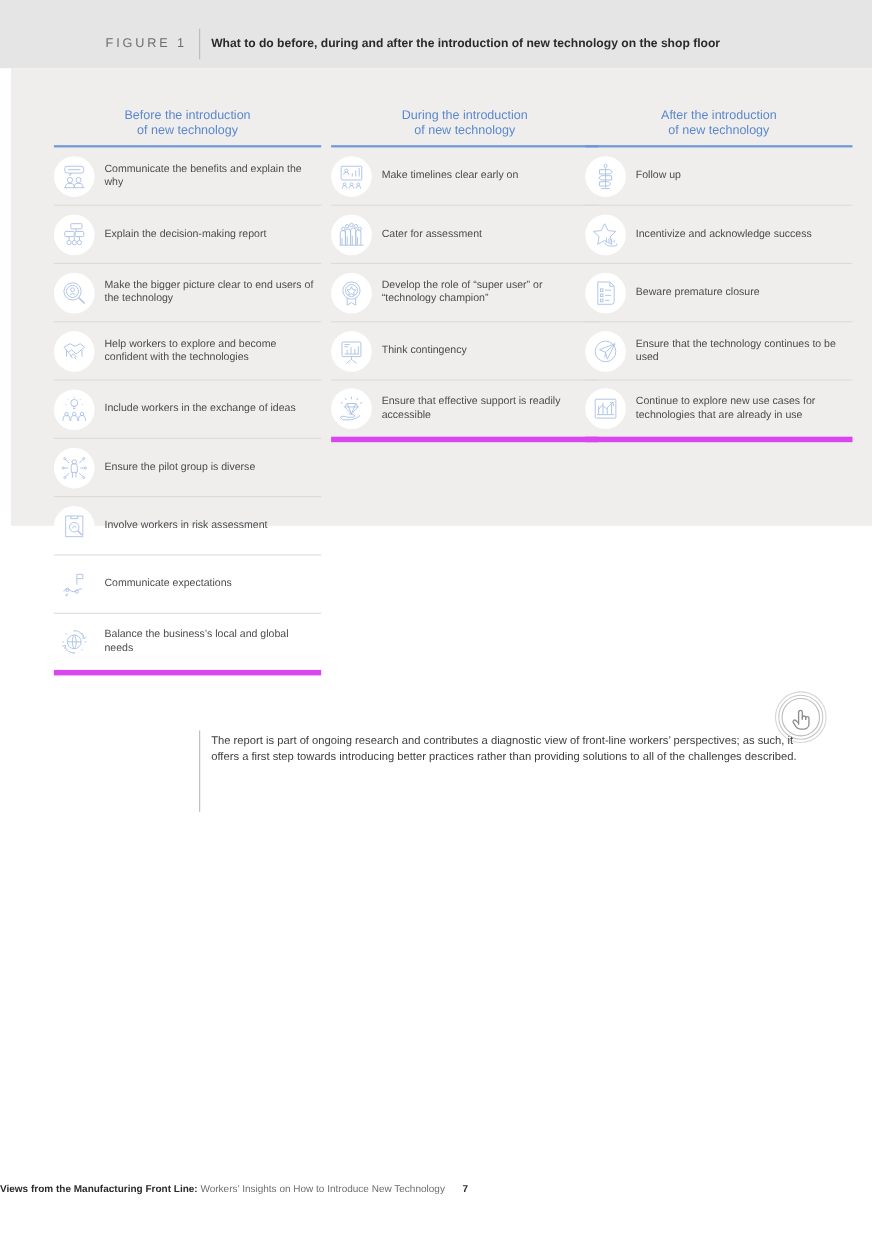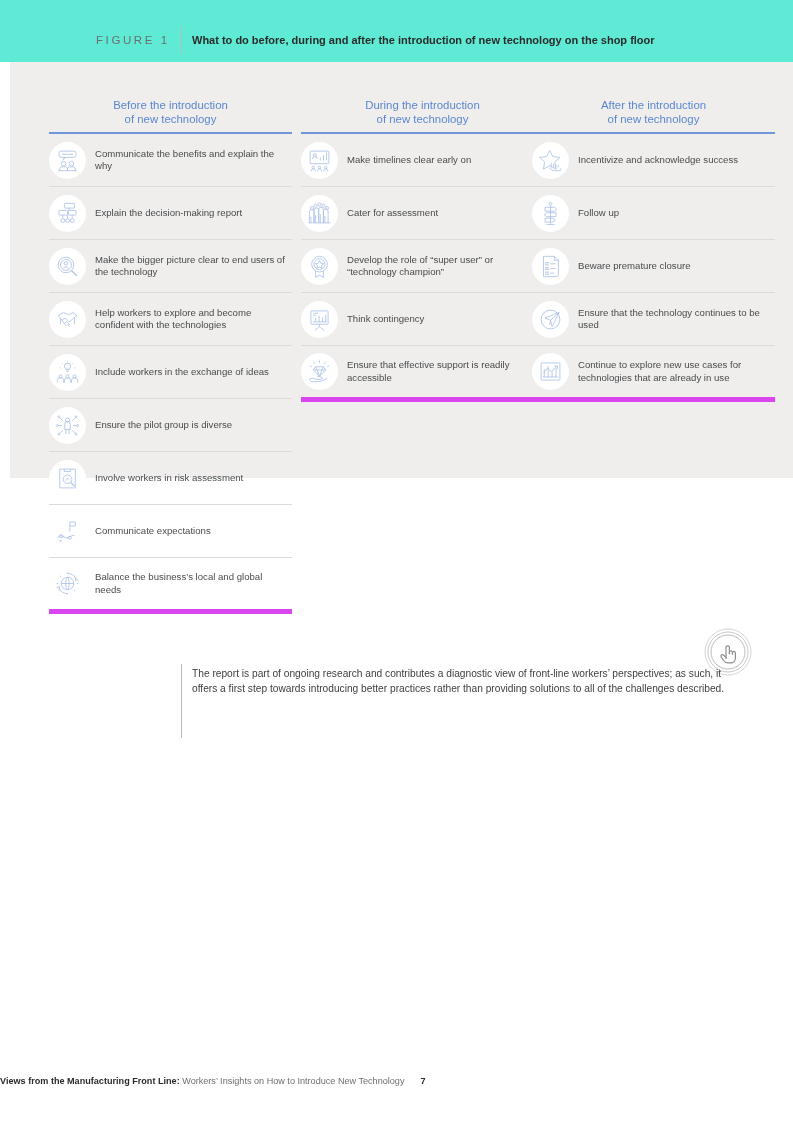--- a/index.html
+++ b/index.html
@@ -8,21 +8,21 @@
     background:#ffffff;
     font-family:"Liberation Sans", sans-serif;
     -webkit-font-smoothing:antialiased;
     position:relative;
     overflow:hidden;
   }
 
   
   .header{
     position:absolute; left:0; top:0; width:793px; height:62px;
-    background:#5eead4;
+    background:#e5e5e5;
   }
   .fig-label{
     position:absolute; left:96px; top:34px;
     font-size:11.5px; letter-spacing:2.6px; color:#6d6e71;
     font-weight:400; white-space:nowrap;
   }
   .fig-rule{
     position:absolute; left:181px; top:26px; width:1px; height:28px;
     background:#b9babc;
   }
@@ -338,40 +338,40 @@
       <div class="col-head">
         <div>After the introduction</div>
         <div>of new technology</div>
       </div>
       <div class="col-rule"></div>
       <div>
 
         <div class="row r1">
           <div class="row-icon">
             <svg width="25" height="25" viewBox="0 0 32 32" fill="none" stroke="#aec3e6" stroke-width="1.1">
-              <path d="M15 3l4 8 9 1-6.5 6 1.6 9-8.1-4.4L6.9 27l1.6-9L2 12l9-1z"></path>
-              <path d="M17 19v6M20 20v5M23 21v4M26 22v3"></path>
-              <path d="M15 25c1 3 4 4 7 4h5c2 0 3-1.5 2-3"></path>
-            </svg>
-          </div>
-          <div class="row-text">Incentivize and acknowledge success</div>
-        </div>
-
-        <div class="row r1">
-          <div class="row-icon">
-            <svg width="25" height="25" viewBox="0 0 32 32" fill="none" stroke="#aec3e6" stroke-width="1.1">
               <circle cx="16" cy="3.5" r="1.8"></circle>
               <path d="M16 5.5V29"></path>
               <path d="M9 8h12l3 2.5-3 2.5H9z"></path>
               <path d="M23 15H11l-3 2.5 3 2.5h12z"></path>
               <path d="M9 22h10l3 2.5-3 2.5H9z"></path>
               <line x1="11" y1="30" x2="21" y2="30"></line>
             </svg>
           </div>
           <div class="row-text">Follow up</div>
+        </div>
+
+        <div class="row r1">
+          <div class="row-icon">
+            <svg width="25" height="25" viewBox="0 0 32 32" fill="none" stroke="#aec3e6" stroke-width="1.1">
+              <path d="M15 3l4 8 9 1-6.5 6 1.6 9-8.1-4.4L6.9 27l1.6-9L2 12l9-1z"></path>
+              <path d="M17 19v6M20 20v5M23 21v4M26 22v3"></path>
+              <path d="M15 25c1 3 4 4 7 4h5c2 0 3-1.5 2-3"></path>
+            </svg>
+          </div>
+          <div class="row-text">Incentivize and acknowledge success</div>
         </div>
 
 
         <div class="row r1">
           <div class="row-icon">
             <svg width="25" height="25" viewBox="0 0 32 32" fill="none" stroke="#aec3e6" stroke-width="1.1">
               <path d="M7 3h14l5 5v18a3 3 0 01-3 3H7z"></path>
               <path d="M21 3v5h5"></path>
               <rect x="10" y="11" width="3" height="3"></rect>
                 <rect x="10" y="17" width="3" height="3"></rect>

